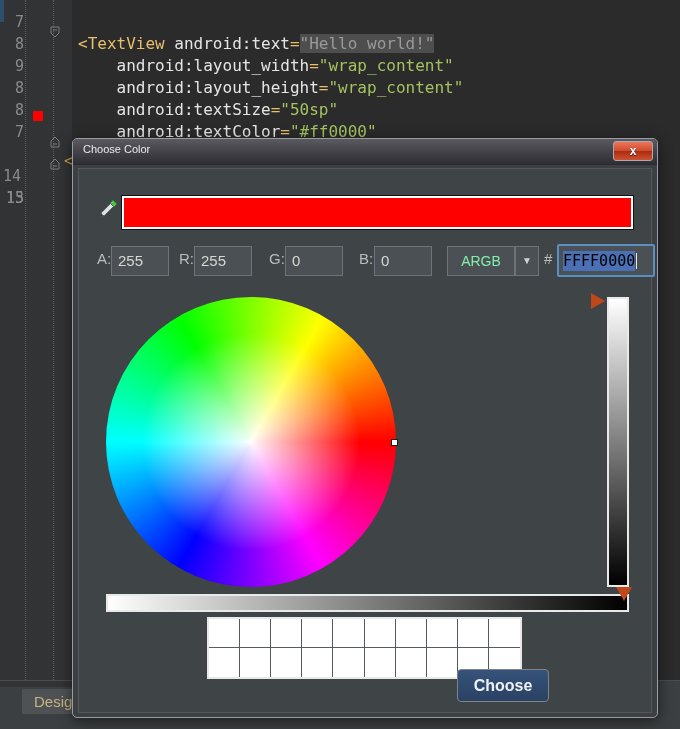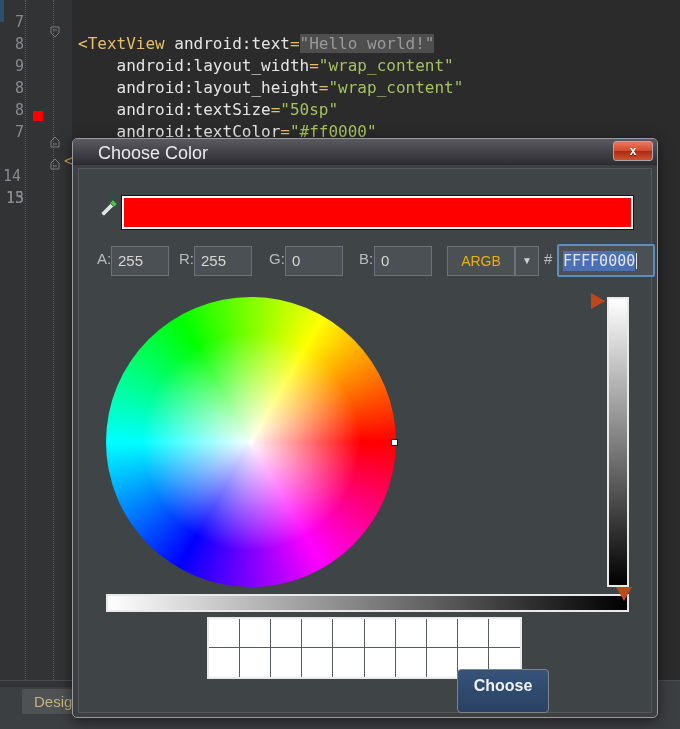--- a/index.html
+++ b/index.html
@@ -101,21 +101,21 @@
     box-shadow: 0 3px 14px rgba(0,0,0,.55);
   }
   #titlebar {
     position: absolute; left: 0; top: 0; width: 100%; height: 26px;
     background: linear-gradient(to bottom, #5a5a60 0%, #45454b 45%, #2e2e34 100%);
     border-radius: 4px 4px 0 0;
     border-bottom: 1px solid #2a2a30;
   }
   #dialog-title {
     position: absolute; left: 10px; top: 4px;
-    color: #e9e9ef; font-size: 18px; margin-left: 15px;
+    color: #e9e9ef; font-size: 11px;
   }
   #close-button {
     position: absolute; right: 4px; top: 2px;
     width: 40px; height: 20px;
     background: linear-gradient(to bottom, #e8775e 0%, #d44a2c 48%, #a82d14 52%, #cf5030 100%);
     border: 1px solid #a9a9b0;
     border-radius: 3px;
     cursor: pointer;
   }
   #close-icon-glyph {
@@ -157,21 +157,21 @@
     color: #d8d8d2;
     font-size: 15px;
     padding: 0 6px;
     line-height: 28px;
   }
   #mode-select {
     position: absolute; left: 368px; top: 77px;
     width: 68px; height: 30px;
     background: #4b5054;
     border: 1px solid #6e7377;
-    color: #eab308; font-size: 14px;
+    color: #86efac; font-size: 14px;
     line-height: 28px; text-align: center;
     cursor: pointer;
   }
   #mode-caret {
     position: absolute; left: 436px; top: 77px;
     width: 24px; height: 30px;
     background: #4b5054;
     border: 1px solid #6e7377;
     color: #cfd2d5; font-size: 10px;
     line-height: 28px; text-align: center;
@@ -185,21 +185,21 @@
     position: absolute; left: 478px; top: 75px;
     width: 98px; height: 33px;
     background: #4b5054;
     border: 2px solid #5a8fc4;
     border-radius: 2px;
     padding: 0 4px;
     line-height: 29px;
     cursor: text;
   }
   #hex-value {
-    background: #4a70b5; color: #e5e5e5;
+    background: #4a70b5; color: #000000;
     font-size: 15px;
     font-family: "DejaVu Sans Mono", monospace;
     padding: 1px 0;
   }
   #hex-caret {
     display: inline-block; width: 1px; height: 16px;
     background: #e8e8e8; vertical-align: -3px; margin-left: 1px;
   }
 
   
@@ -278,21 +278,21 @@
     border-bottom: 1px solid #555b60;
     background: #ffffff;
     cursor: pointer;
   }
   .swatch:nth-child(10n) { border-right: none; }
   .swatch:nth-child(n+11) { border-bottom: none; }
 
   
   #choose-button {
     position: absolute; left: 378px; top: 500px;
-    width: 92px; height: 44px;
+    width: 92px; height: 33px;
     background: linear-gradient(to bottom, #36537a 0%, #2a4163 100%);
     border: 1px solid #7f8489;
     border-radius: 4px;
     color: #eef2f7; font-size: 16px; font-weight: bold;
     text-align: center; line-height: 31px;
     cursor: pointer;
   }
   #cancel-button {
     position: absolute; left: 481px; top: 500px;
     width: 92px; height: 33px;

